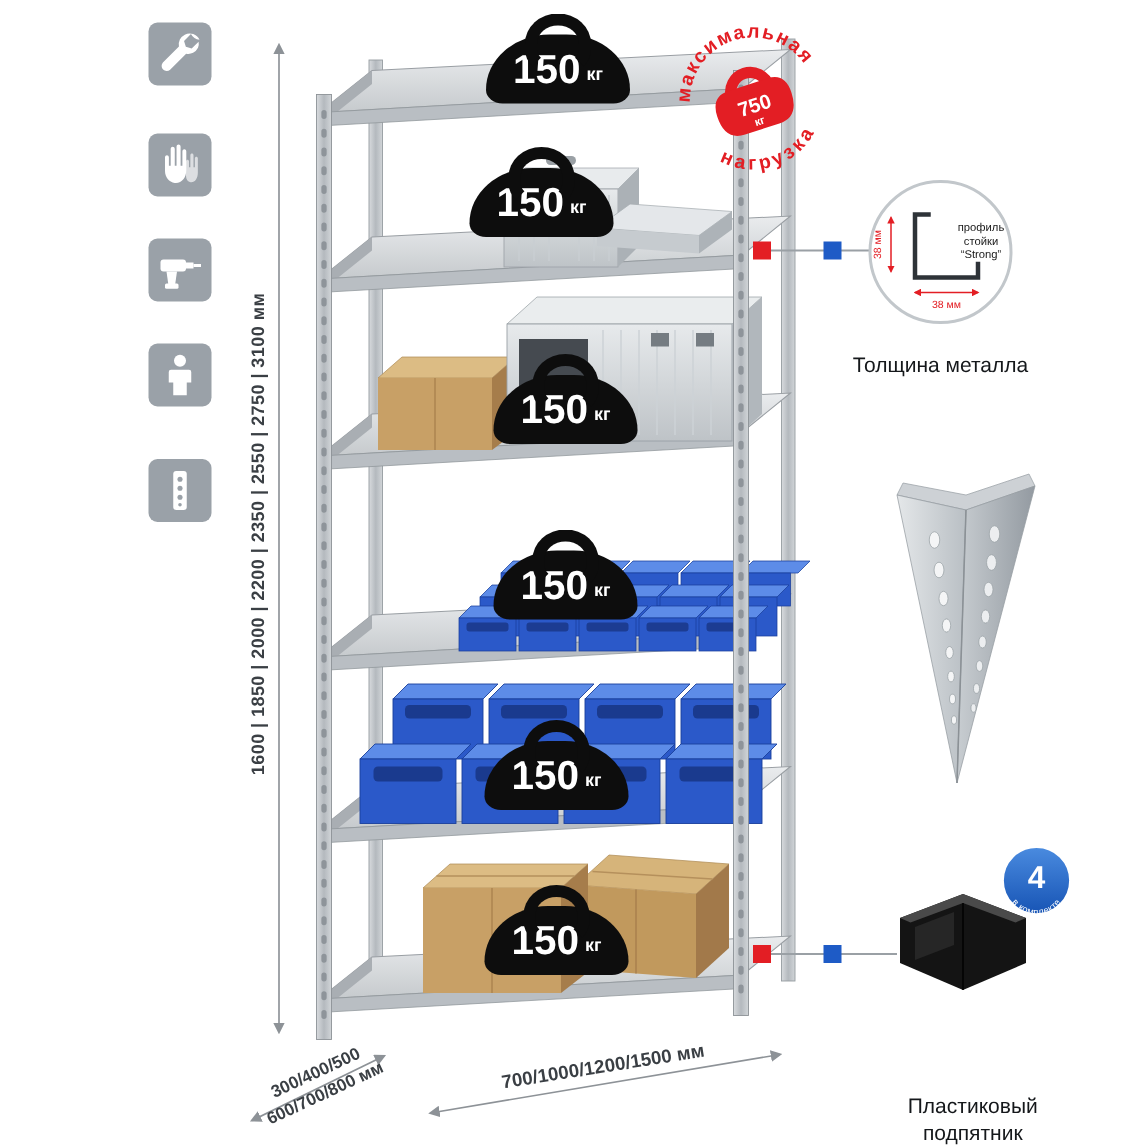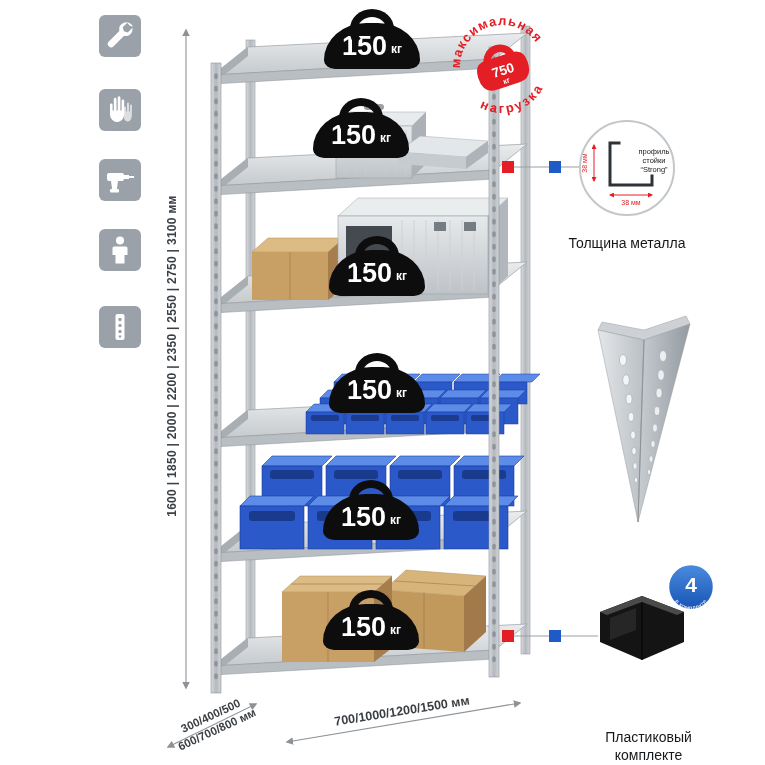--- a/index.html
+++ b/index.html
@@ -413,16 +413,16 @@
     <div>300/400/500</div>
     <div>600/700/800 мм</div>
   </div>
   <div class="dim-label width-label">700/1000/1200/1500 мм</div>
 
   <div class="caption cap-profile">
     <div>Толщина металла</div>
   </div>
   <div class="caption cap-foot">
     <div>Пластиковый</div>
-    <div>комплекте</div>
+    <div>подпятник</div>
   </div>
 
 </div>
 
 </body></html>

